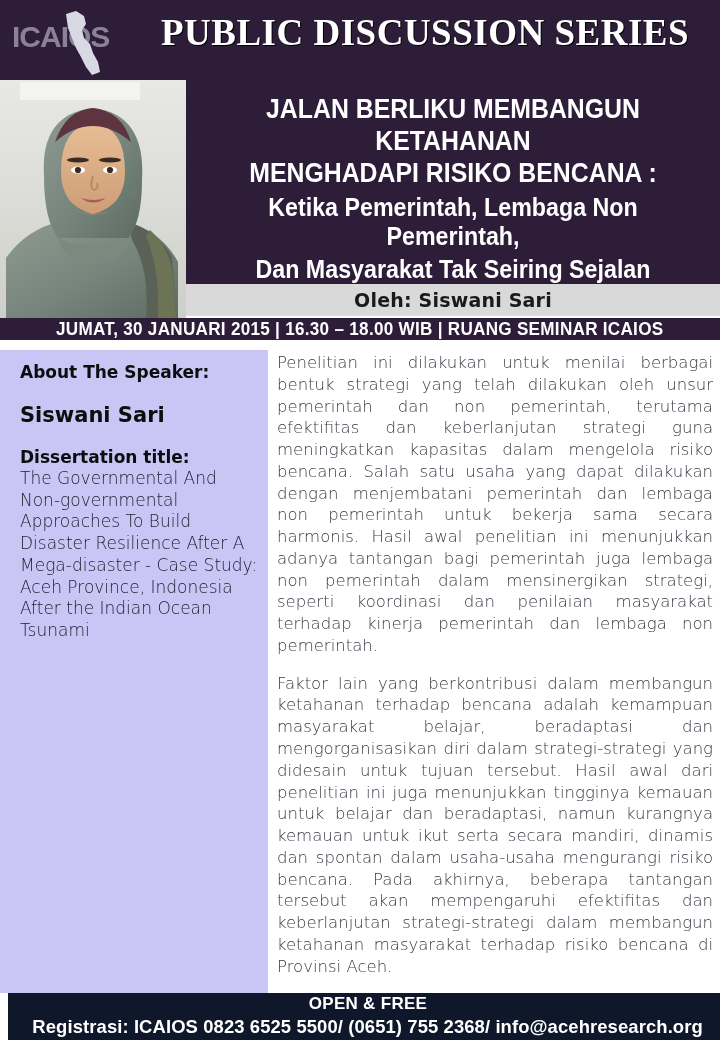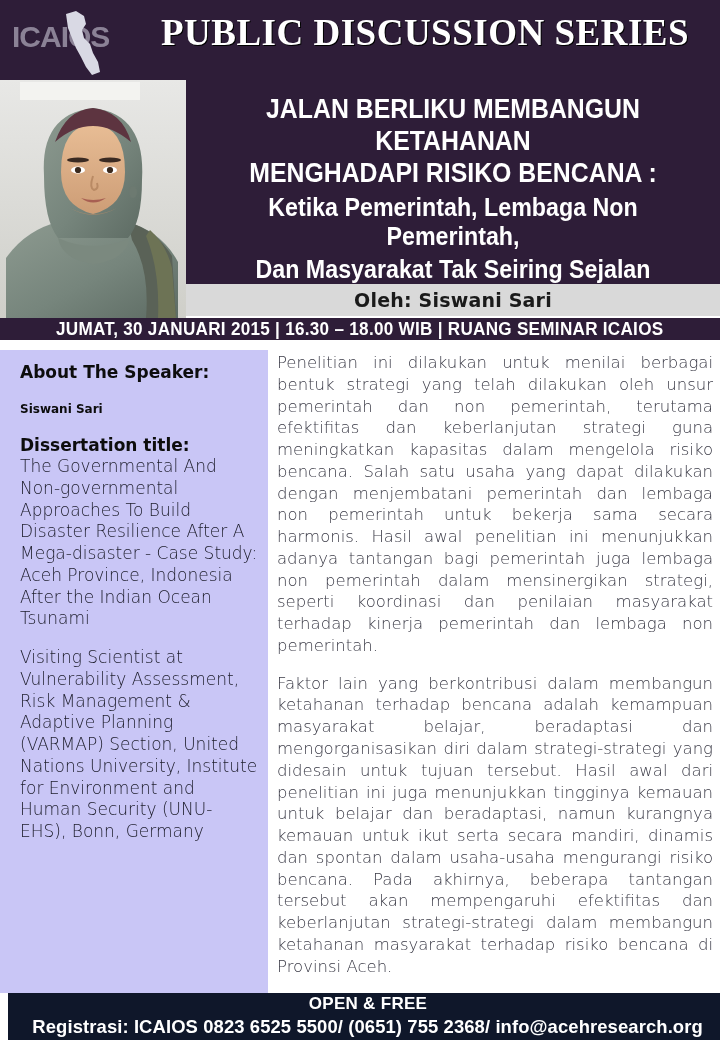--- a/index.html
+++ b/index.html
@@ -155,21 +155,21 @@
   .side-head {
     font-family: "DejaVu Sans", sans-serif;
     font-weight: bold;
     font-size: 17px;
     color: #0d0d0d;
     line-height: 1.25;
   }
   .side-name {
     font-family: "DejaVu Sans", sans-serif;
     font-weight: bold;
-    font-size: 12px;
+    font-size: 21px;
     color: #0d0d0d;
     line-height: 1.3;
   }
   .side-body {
     font-family: "DejaVu Sans", sans-serif;
     font-size: 17px;
     color: #1c1c2a;
     line-height: 1.28;
     font-weight: 300;
   }
@@ -306,21 +306,20 @@
   </div>
 
   <div class="sidebar">
     <div class="side-head">About The Speaker:</div>
     <div class="gap-lg"></div>
     <div class="side-name">Siswani Sari</div>
     <div class="gap-md"></div>
     <div class="side-head">Dissertation title:</div>
     <div class="side-body">The Governmental And Non-governmental Approaches To Build Disaster Resilience After A Mega-disaster - Case Study: Aceh Province, Indonesia After the Indian Ocean Tsunami</div>
     <div class="gap-md"></div>
-    <div class="side-body">Visiting Scientist at Vulnerability Assessment, Risk Management &amp; Adaptive Planning (VARMAP) Section, United Nations University, Institute for Environment and Human Security (UNU-EHS), Bonn, Germany</div>
   </div>
 
   <div class="main-text">
     <p class="para">Penelitian ini dilakukan untuk menilai berbagai bentuk strategi yang telah dilakukan oleh unsur pemerintah dan non pemerintah, terutama efektifitas dan keberlanjutan strategi guna meningkatkan kapasitas dalam mengelola risiko bencana. Salah satu usaha yang dapat dilakukan dengan menjembatani pemerintah dan lembaga non pemerintah untuk bekerja sama secara harmonis. Hasil awal penelitian ini menunjukkan adanya tantangan bagi pemerintah juga lembaga non pemerintah dalam mensinergikan strategi, seperti koordinasi dan penilaian masyarakat terhadap kinerja pemerintah dan lembaga non pemerintah.</p>
     <p class="para">Faktor lain yang berkontribusi dalam membangun ketahanan terhadap bencana adalah kemampuan masyarakat belajar, beradaptasi dan mengorganisasikan diri dalam strategi-strategi yang didesain untuk tujuan tersebut. Hasil awal dari penelitian ini juga menunjukkan tingginya kemauan untuk belajar dan beradaptasi, namun kurangnya kemauan untuk ikut serta secara mandiri, dinamis dan spontan dalam usaha-usaha mengurangi risiko bencana. Pada akhirnya, beberapa tantangan tersebut akan mempengaruhi efektifitas dan keberlanjutan strategi-strategi dalam membangun ketahanan masyarakat terhadap risiko bencana di Provinsi Aceh.</p>
   </div>
 
   <div class="footer">
     <div class="footer-open">OPEN &amp; FREE</div>
     <div class="footer-reg">Registrasi: ICAIOS 0823 6525 5500/ (0651) 755 2368/ info@acehresearch.org</div>

